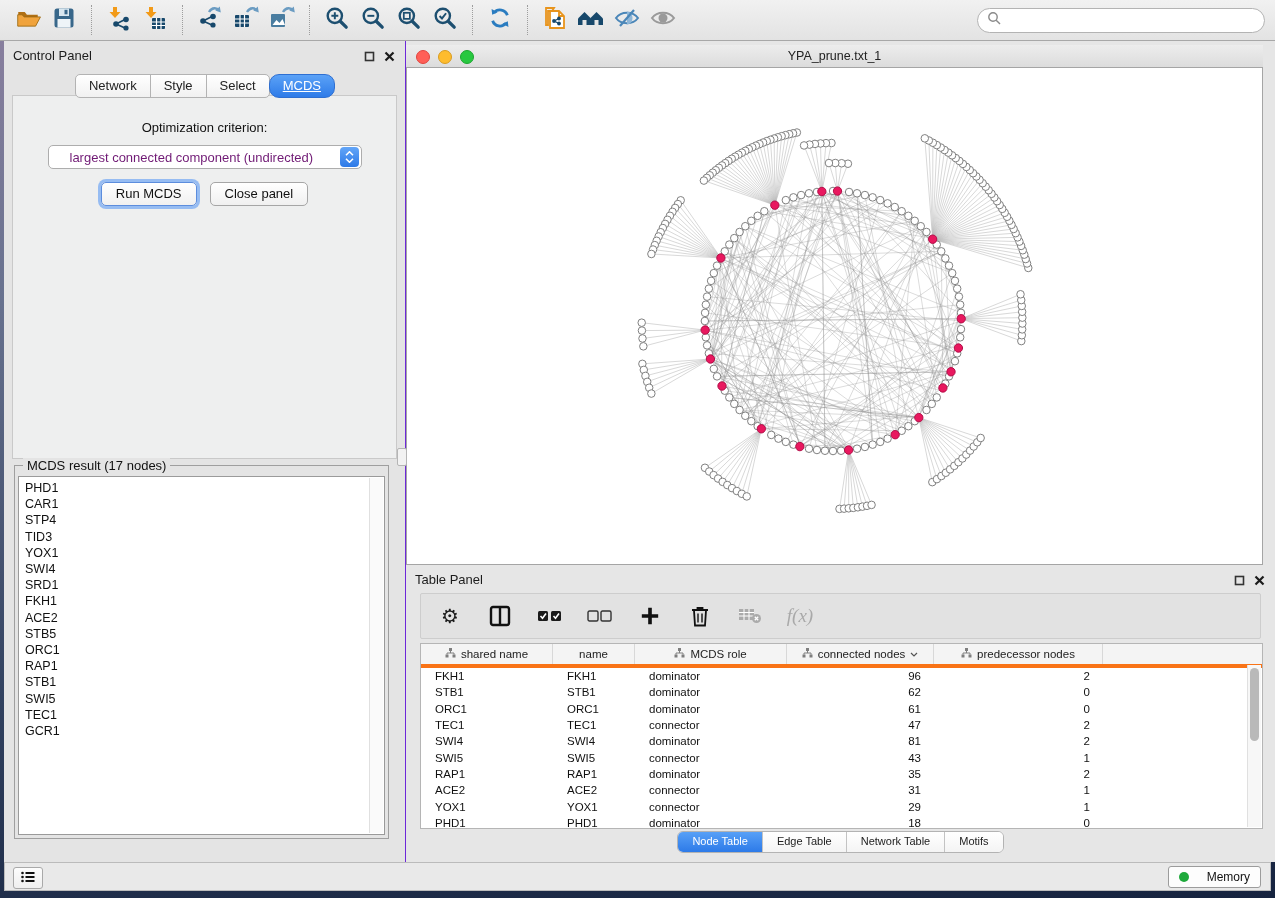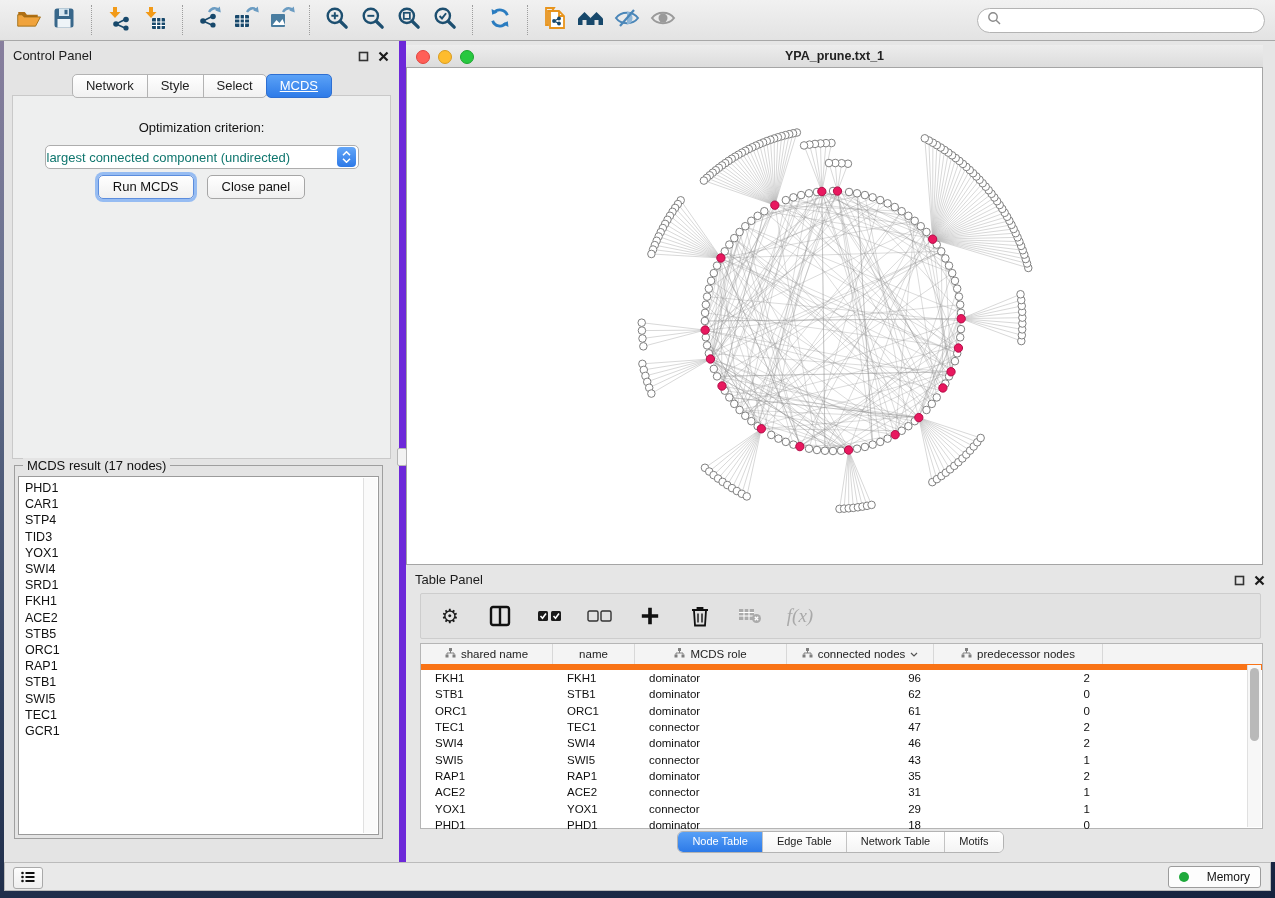--- a/index.html
+++ b/index.html
@@ -12,71 +12,71 @@
   .toolbar{position:absolute;left:0;top:0;width:1275px;height:41px;box-sizing:border-box;
     background:linear-gradient(#f1f1f1,#e3e3e3);border-bottom:1px solid #a8a8a8;
     display:flex;align-items:center;padding:0 10px;}
   .tb-btn{width:36px;height:34px;display:flex;align-items:center;justify-content:center;border-radius:4px;}
   .tb-sep{width:0;height:30px;border-left:1px dotted #9d9d9d;margin:0 9px;}
   .search{margin-left:auto;width:288px;height:25px;background:#fff;border:1px solid #b3b3b3;
     border-radius:13px;display:flex;align-items:center;padding:0 9px;gap:6px;box-sizing:border-box;}
   .search input{border:none;outline:none;flex:1;font-size:12px;background:transparent;font-family:"Liberation Sans",sans-serif;}
   
   .control-panel{position:absolute;left:4px;top:41px;width:402px;height:821px;background:#e4e4e4;
-    box-sizing:border-box;border-right:7px solid #6d28d9;}
+    box-sizing:border-box;border-right:1px solid #6d28d9;}
   .panel-header{position:relative;height:26px;}
   .panel-title{position:absolute;left:9px;top:7px;font-size:13px;color:#1c1c1c;}
   .win-icons{position:absolute;right:10px;top:7px;display:flex;gap:9px;align-items:center;}
   .cp-tabs{position:absolute;top:33px;left:0;right:0;display:flex;justify-content:center;z-index:3;}
   .tab{font-size:13px;color:#222;padding:3px 13px 4px 13px;background:linear-gradient(#ffffff,#f1f1f1);
     border:1px solid #b3b3b3;margin-right:-1px;position:relative;}
   .tab:first-child{border-radius:5px 0 0 5px;}
   .tab.last{border-radius:0 5px 5px 0;}
-  .tab.active{background:linear-gradient(#5ba2f7,#2e7be8);color:#fff;border-color:#2e6fd2;border-radius:5px;z-index:4;text-decoration:underline;}
+  .tab.active{background:linear-gradient(#5ba2f7,#2e7be8);color:#fff;border-color:#2e6fd2;border-radius:10px;z-index:4;text-decoration:underline;}
   .cp-inner{position:absolute;top:54px;left:8px;right:8px;height:364px;background:#eeefef;
     border:1px solid #c9c9c9;box-sizing:border-box;}
   .opt-label{margin-top:24px;text-align:center;font-size:13px;color:#111;}
   .combo{margin:10px auto 0 auto;width:314px;height:24px;background:#fff;border:1px solid #adadad;
     border-radius:5px;display:flex;align-items:center;box-sizing:border-box;overflow:hidden;}
-  .combo-text{flex:1;font-size:13px;padding-left:1px;color:#0f766e;white-space:nowrap;}
+  .combo-text{flex:1;font-size:13px;padding-left:21px;color:#701a75;white-space:nowrap;}
   .combo-step{width:19px;height:20px;margin-right:2px;border-radius:4px;
     background:linear-gradient(#63a6f8,#2d79e7);display:flex;flex-direction:column;
     align-items:center;justify-content:center;gap:2px;}
-  .btn-row{display:flex;justify-content:center;gap:13px;margin-top:6px;}
+  .btn-row{display:flex;justify-content:center;gap:13px;margin-top:13px;}
   .btn{font-size:13px;color:#111;background:linear-gradient(#ffffff,#f0f0f0);
     border:1px solid #a6a6a6;border-radius:5px;padding:3px 14px 4px 14px;}
   .btn.focused{box-shadow:0 0 0 3px rgba(92,154,243,.6);border-color:#5c8ddd;}
   .cp-group{position:absolute;top:424px;left:10px;right:16px;bottom:23px;border:1px solid #9f9f9f;}
   .group-legend{position:absolute;top:-8px;left:8px;background:#e4e4e4;padding:0 4px;font-size:13px;color:#111;}
   .mcds-list{position:absolute;top:10px;left:3px;right:3px;bottom:3px;background:#fff;
     border:1px solid #9a9a9a;overflow:hidden;}
   .mcds-list ul{list-style:none;margin:0;padding:3px 0 0 6px;}
   .mcds-list li{font-size:12.5px;line-height:16.2px;color:#111;}
   .list-scroll{position:absolute;top:1px;right:1px;bottom:1px;width:13px;background:#fafafa;border-left:1px solid #e0e0e0;}
   .splitter-grip{position:absolute;left:397px;top:448px;width:8px;height:16px;background:#f2f2f2;
     border:1px solid #b5b5b5;border-radius:2px;z-index:5;}
   
   .right-col{position:absolute;left:406px;top:41px;right:0;height:821px;background:#e6e6e6;}
-  .net-window{position:absolute;left:0;top:4px;right:12px;height:520px;font-weight:bold;}
+  .net-window{position:absolute;left:0;top:4px;right:12px;height:520px;}
   .net-title{height:22px;background:linear-gradient(#ededed,#dcdcdc);border-bottom:1px solid #b2b2b2;
     position:relative;display:flex;align-items:center;justify-content:center;}
   .traffic{position:absolute;left:10px;top:5px;display:flex;gap:8px;}
   .light{width:12px;height:12px;border-radius:50%;}
   .net-title-text{font-size:12.5px;color:#222;}
   .net-canvas{position:absolute;left:0;top:22px;right:0;bottom:0;background:#fff;border:1px solid #a5a5a5;box-sizing:border-box;}
   .net-canvas svg{width:100%;height:100%;display:block;}
   
   .table-panel{position:absolute;left:0;top:524px;right:0;bottom:0;background:#e6e6e6;}
   .tp-toolbar{position:absolute;top:28px;left:14px;right:14px;height:46px;background:#e2e2e2;
     border:1px solid #cdcdcd;border-radius:2px;display:flex;align-items:center;gap:24px;padding-left:16px;box-sizing:border-box;}
   .tp-ico{display:flex;align-items:center;justify-content:center;width:26px;height:26px;}
   .uni{font-family:"DejaVu Sans",sans-serif;font-size:20px;color:#1b1b1b;line-height:1;}
   .fx{font-family:"Liberation Serif",serif;font-style:italic;font-size:19px;color:#a9a9a9;}
   .tbl{position:absolute;top:78px;left:14px;right:12px;height:186px;background:#fff;border:1px solid #b5b5b5;box-sizing:border-box;}
-  .thead{display:flex;height:20px;background:#f4f4f4;border-bottom:6px solid #f97316;}
+  .thead{display:flex;height:20px;background:#f4f4f4;border-bottom:4px solid #f97316;}
   .th{display:flex;align-items:center;justify-content:center;gap:5px;font-size:11.5px;color:#222;
     border-right:1px solid #d8d8d8;box-sizing:border-box;}
   .tbody .tr{display:flex;height:16.3px;align-items:center;}
   .td{font-size:11.5px;color:#111;box-sizing:border-box;white-space:nowrap;overflow:hidden;}
   .w0{width:132px;}.w1{width:82px;}.w2{width:152px;}.w3{width:147px;}.w4{width:169px;}
   .td.w0,.td.w1,.td.w2{padding-left:14px;}
   .td.w3,.td.w4{text-align:right;padding-right:13px;}
   .tbl-scroll{position:absolute;top:21px;right:1px;bottom:1px;width:13px;background:#f7f7f7;border-left:1px solid #e0e0e0;}
   .tbl-thumb{position:absolute;top:3px;left:2px;width:9px;height:45%;background:#b9b9b9;border-radius:5px;}
   .tp-tabs{position:absolute;left:0;right:0;top:266px;display:flex;justify-content:center;}
@@ -1050,21 +1050,21 @@
             <div class="td w0">TEC1</div>
             <div class="td w1">TEC1</div>
             <div class="td w2">connector</div>
             <div class="td w3">47</div>
             <div class="td w4">2</div>
           </div>
           <div class="tr">
             <div class="td w0">SWI4</div>
             <div class="td w1">SWI4</div>
             <div class="td w2">dominator</div>
-            <div class="td w3">46</div>
+            <div class="td w3">81</div>
             <div class="td w4">2</div>
           </div>
           <div class="tr">
             <div class="td w0">SWI5</div>
             <div class="td w1">SWI5</div>
             <div class="td w2">connector</div>
             <div class="td w3">43</div>
             <div class="td w4">1</div>
           </div>
           <div class="tr">

